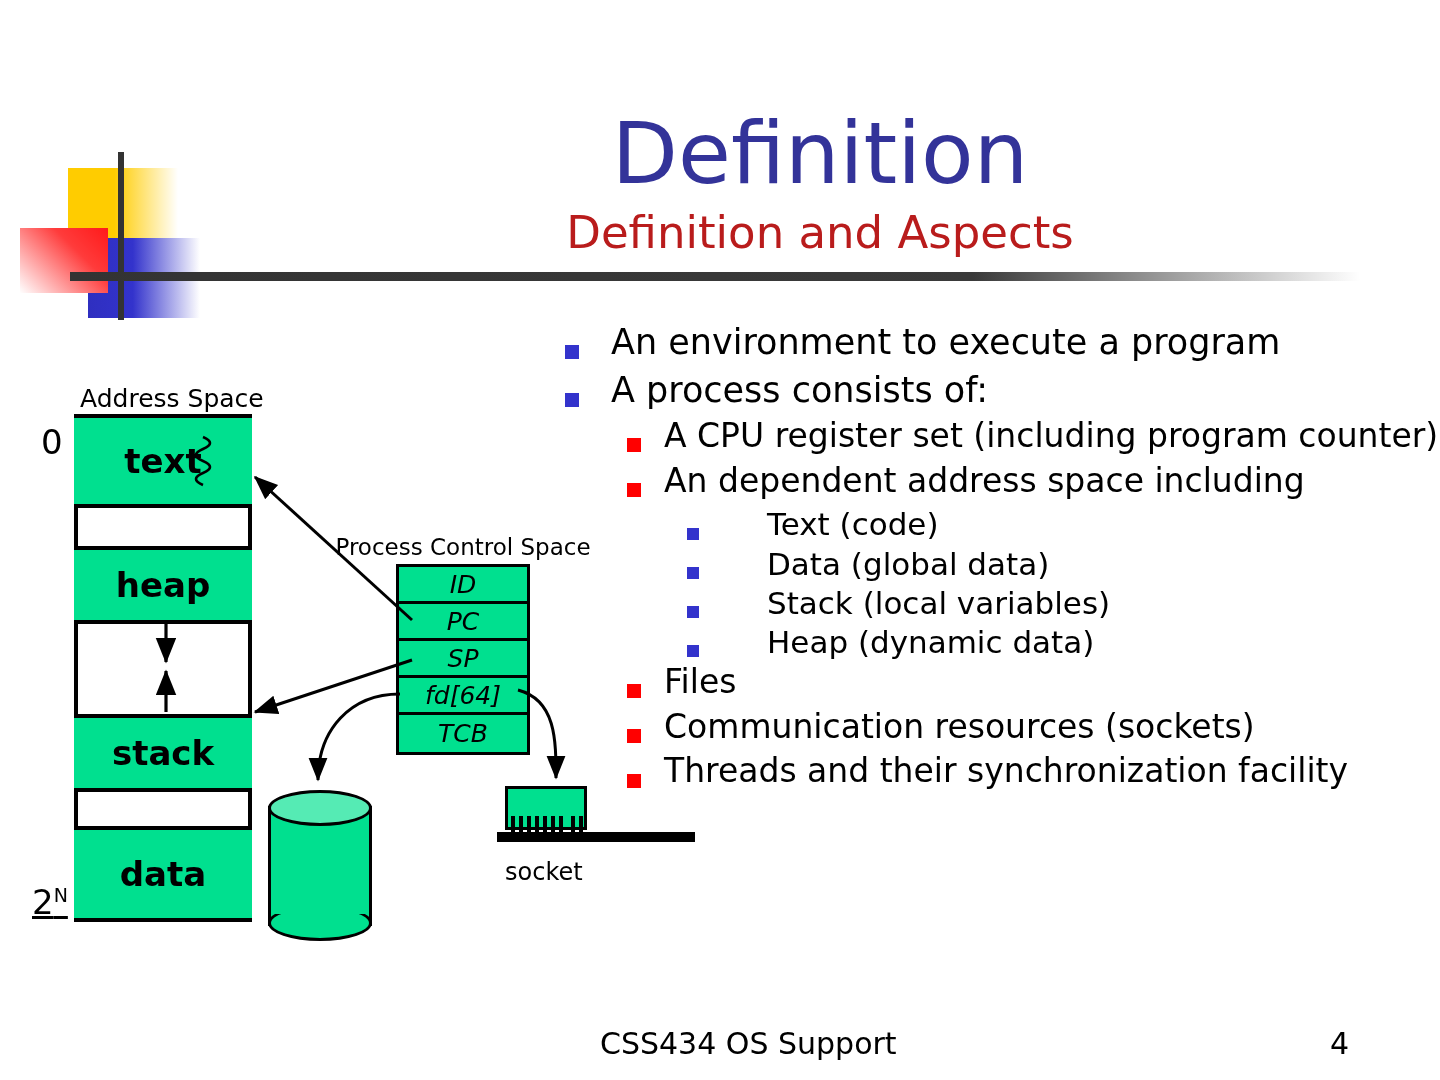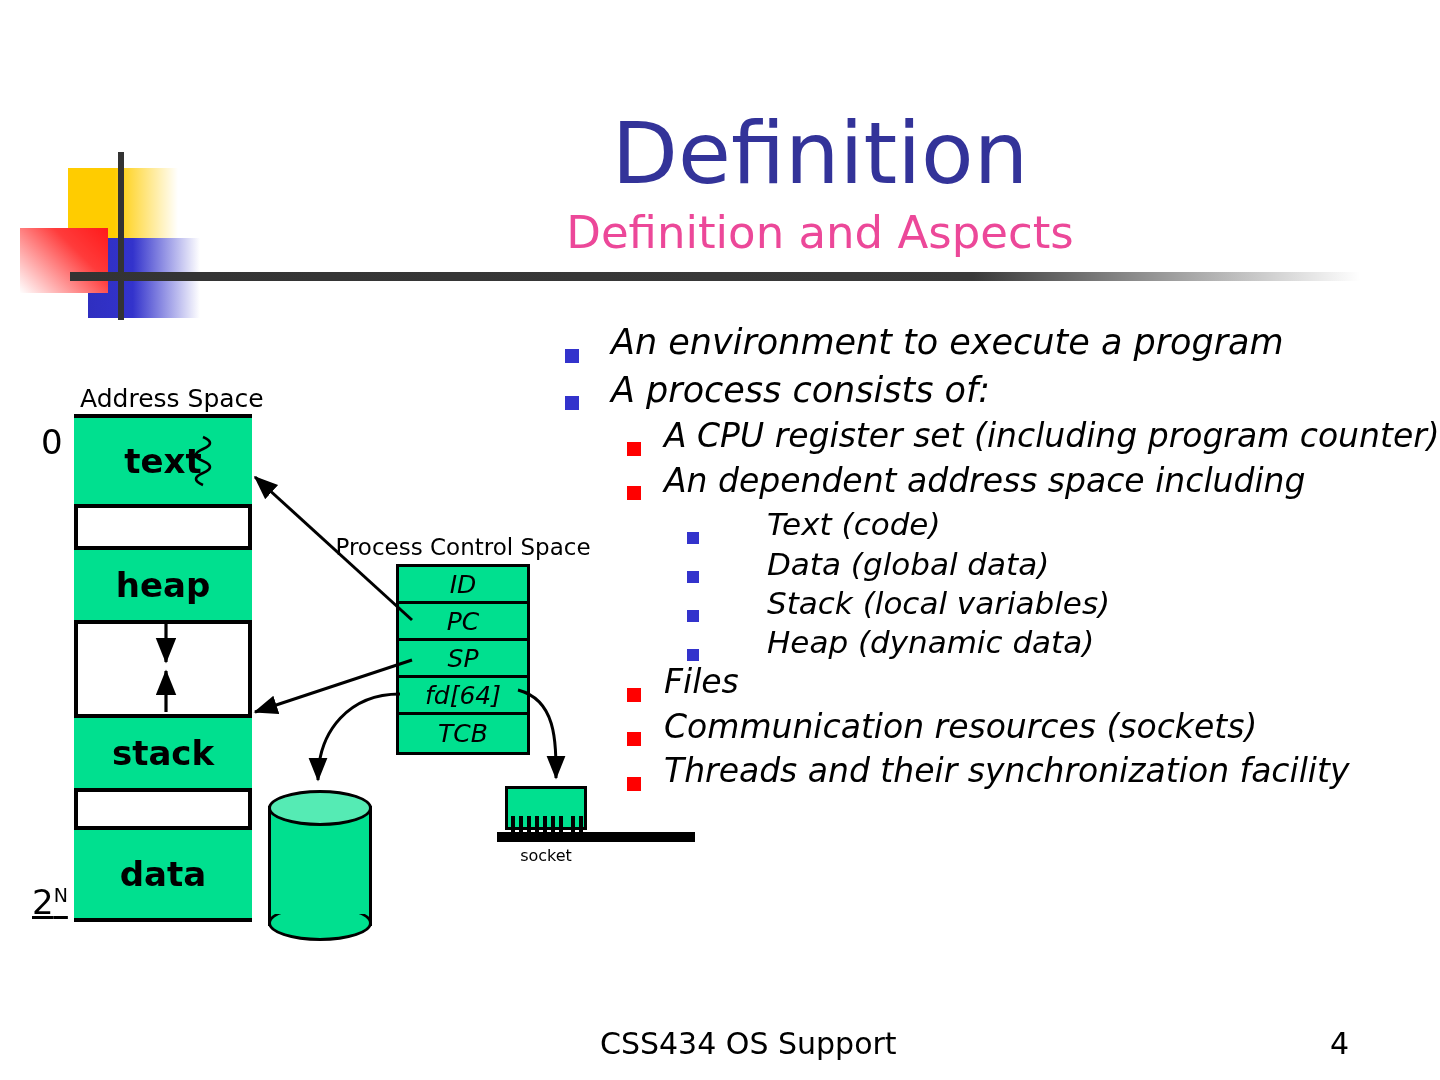--- a/index.html
+++ b/index.html
@@ -45,28 +45,28 @@
   #slide-title {
     font-size: 86px;
     line-height: 1.0;
     color: #333399;
     font-weight: normal;
     letter-spacing: 0px;
   }
   #slide-subtitle {
     font-size: 45px;
     line-height: 1.2;
-    color: #ec4899;
+    color: #b91c1c;
     font-weight: normal;
     margin-top: 10px;
   }
 
   
   #bullets { position: absolute; left: 565px; top: 322px; width: 875px; }
-  .bl { display: flex; align-items: flex-end; font-style: italic; }
+  .bl { display: flex; align-items: center; }
   .mk { flex: 0 0 auto; }
   .mk i {
     display: block;
     background: #3333CC;
   }
   .lvl1 { margin-bottom: 7px; }
   .lvl1 .mk { width: 46px; padding-top: 20px; }
   .lvl1 .mk i { width: 14px; height: 14px; background: #3333CC; }
   .lvl1 .tx { font-size: 35px; line-height: 1.16; }
 
@@ -161,22 +161,22 @@
     background: #00E08F; border: 3px solid #000; box-sizing: border-box;
   }
   .pin {
     position: absolute; width: 4px; height: 18px; background: #000; top: 30px;
   }
   #socket-bar {
     position: absolute; left: 0px; top: 46px; width: 198px; height: 10px;
     background: #000;
   }
   #socket-label {
-    position: absolute; left: 8px; top: 60px; width: 82px; text-align: center;
-    font-size: 16px;
+    position: absolute; left: 8px; top: 72px; width: 82px; 
+    font-size: 24px;
   }
 
   
   #overlay { position: absolute; left: 0; top: 0; width: 1440px; height: 1080px; pointer-events: none; }
 
   
   #footer-text {
     position: absolute; left: 600px; top: 1026px; font-size: 30px;
   }
   #footer-page {

